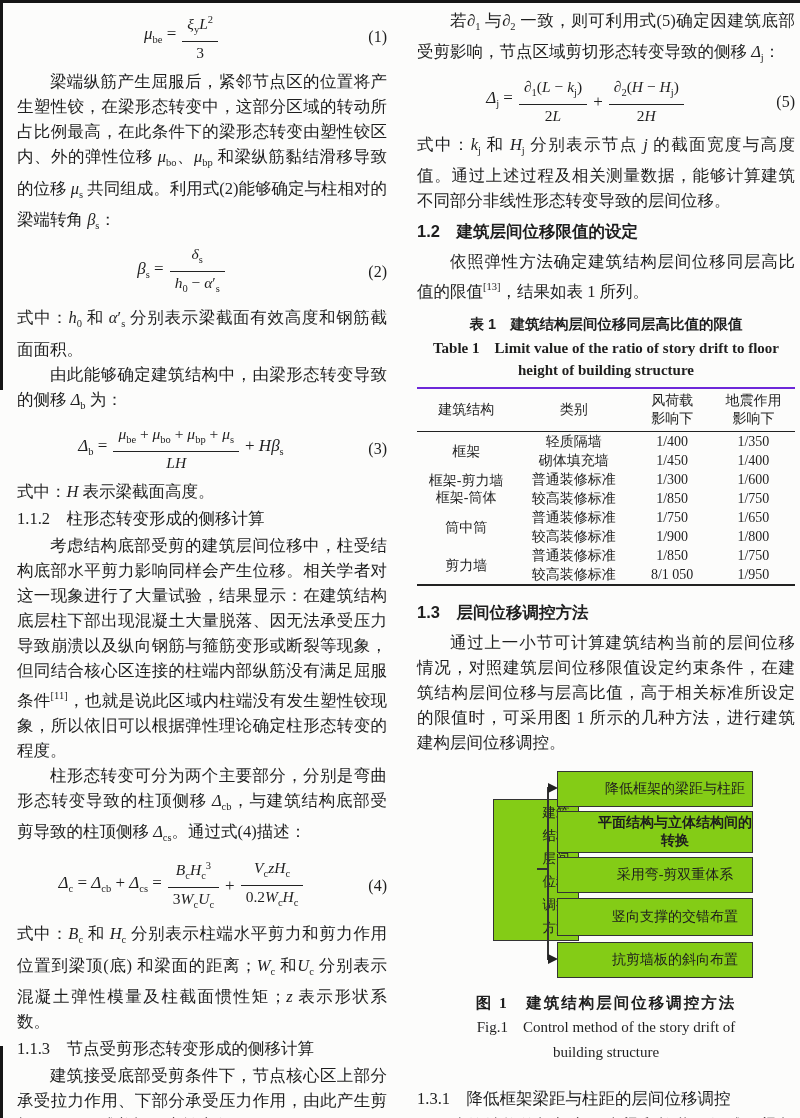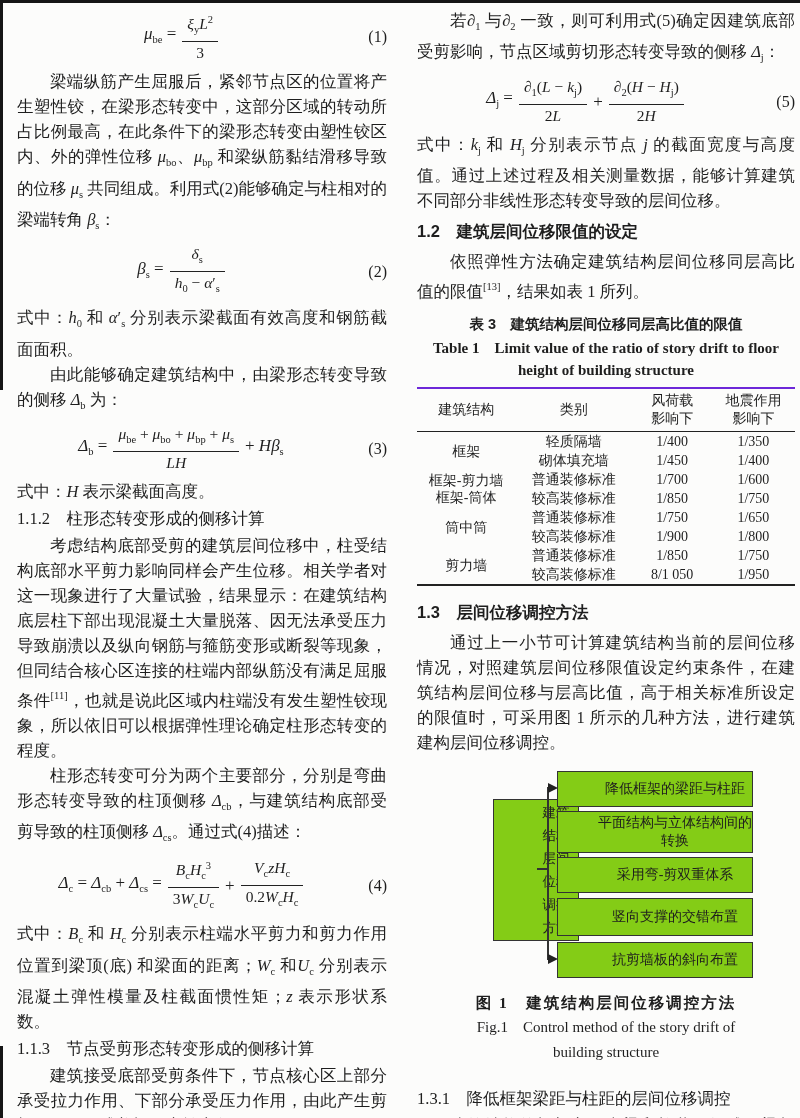--- a/index.html
+++ b/index.html
@@ -122,21 +122,21 @@
           </span><span class="eqt">+</span><span class="frac">
             <span class="num">∂<sub>2</sub>(<i>H</i> − <i>H</i><sub>j</sub>)</span>
             <span class="den">2<i>H</i></span>
           </span></span>
       <span class="eq-num">(5)</span>
     </div>
     <p>式中：<i>k</i><sub>j</sub> 和 <i>H</i><sub>j</sub> 分别表示节点 <i>j</i> 的截面宽度与高度值。通过上述过程及相关测量数据，能够计算建筑不同部分非线性形态转变导致的层间位移。</p>
     <p class="h2">1.2　建筑层间位移限值的设定</p>
     <p class="ind">依照弹性方法确定建筑结构层间位移同层高比值的限值<sup>[13]</sup>，结果如表 1 所列。</p>
 
-    <p class="tblcap-zh">表 3　建筑结构层间位移同层高比值的限值</p>
+    <p class="tblcap-zh">表 1　建筑结构层间位移同层高比值的限值</p>
     <p class="tblcap-en">
       <span>Table 1　Limit value of the ratio of story drift to floor</span><br>
       <span>height of building structure</span>
     </p>
 
     <table>
       <colgroup>
           <col style="width:26%">
           <col style="width:31%">
           <col style="width:21%">
@@ -167,21 +167,21 @@
           <td>砌体填充墙</td>
           <td>1/450</td>
           <td>1/400</td>
         </tr>
         <tr>
           <td rowspan="2">
             <div class="grp">框架-剪力墙</div>
             <div class="grp">框架-筒体</div>
           </td>
           <td>普通装修标准</td>
-          <td>1/700</td>
+          <td>1/300</td>
           <td>1/600</td>
         </tr>
         <tr>
           <td>较高装修标准</td>
           <td>1/850</td>
           <td>1/750</td>
         </tr>
         <tr>
           <td rowspan="2">筒中筒</td>
           <td>普通装修标准</td>
@@ -214,21 +214,21 @@
       <div class="fbox froot">
         <span>建筑结构层间位移调控方法</span>
       </div>
       <div class="fline" style="left:120px;top:99px;width:11px;height:1.5px;"></div>
       <div class="fline" style="left:130px;top:19px;width:1.5px;height:172px;"></div>
       <div class="fline" style="left:130px;top:18px;width:7px;height:1.5px;"></div>
       <div class="tri" style="left:131px;top:13.5px;"></div>
       <div class="fline" style="left:130px;top:189px;width:7px;height:1.5px;"></div>
       <div class="tri" style="left:131px;top:184.5px;"></div>
       <div class="fbox fb" style="top:2px;height:34px;">降低框架的梁距与柱距</div>
-      <div class="fbox fb" style="top:42px;height:40px;">平面结构与立体结构间的转换</div>
+      <div class="fbox fb" style="top:42px;height:40px;font-weight:bold;">平面结构与立体结构间的转换</div>
       <div class="fbox fb" style="top:88px;height:34px;">采用弯-剪双重体系</div>
       <div class="fbox fb" style="top:129px;height:36px;">竖向支撑的交错布置</div>
       <div class="fbox fb" style="top:173px;height:34px;">抗剪墙板的斜向布置</div>
     </div>
     <p class="figcap-zh">图 1　建筑结构层间位移调控方法</p>
     <p class="figcap-en">
       <span>Fig.1　Control method of the story drift of</span><br>
       <span>building structure</span>
     </p>
 

